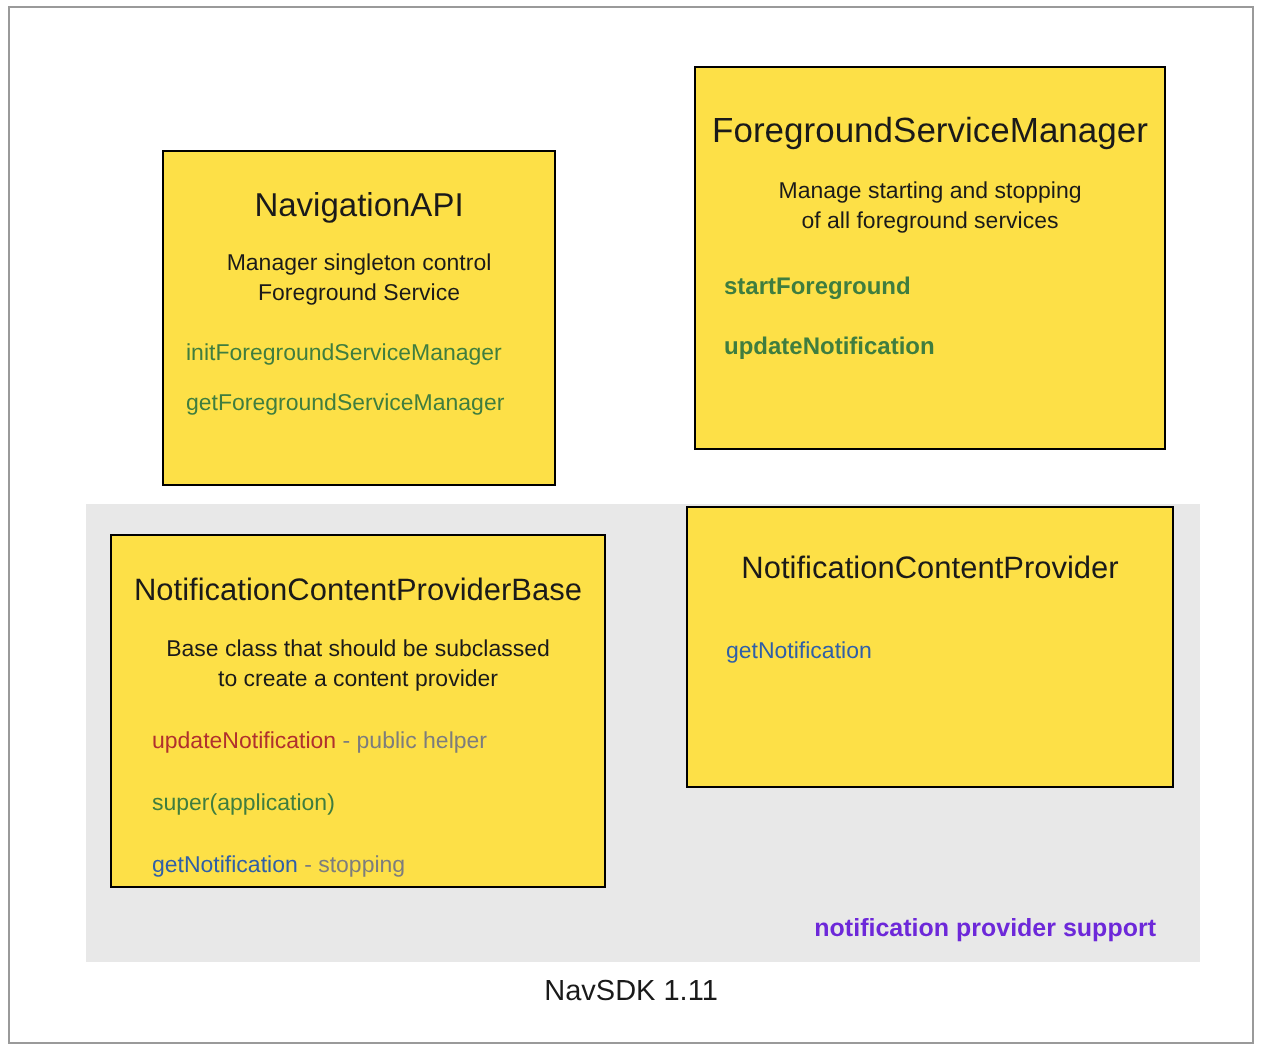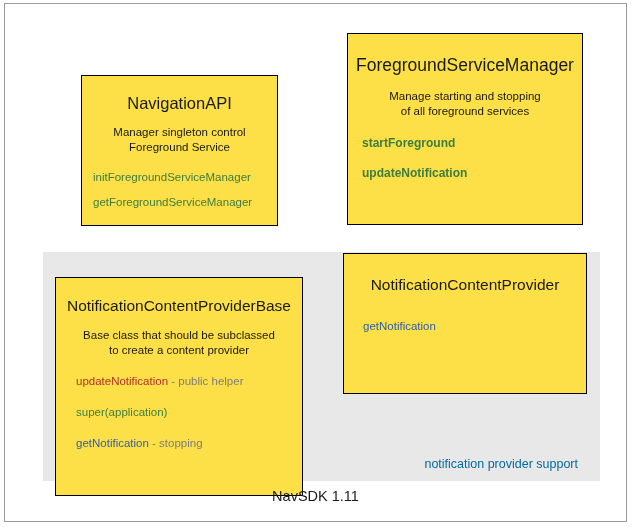--- a/index.html
+++ b/index.html
@@ -62,60 +62,61 @@
     line-height: 1.2;
     white-space: nowrap;
   }
   .m-green  { color: #3f7d3f; }
   .m-red    { color: #b0302e; }
   .m-blue   { color: #2f5fa8; }
   .m-note   { color: #7d7d7d; }
 
   
   #box-navigation-api {
-    left: 76px;  top: 71px;  width: 197px; height: 151px;
+    left: 76px;  top: 71px;  width: 197px; height: 168px;
   }
   #box-navigation-api .box-title { font-size: 16.5px; margin-top: 18px; }
   #box-navigation-api .box-desc  { font-size: 11.5px; margin-top: 12px; }
   #box-navigation-api .members   { margin-top: 16px; padding-left: 11px; }
   #box-navigation-api .member    { font-size: 11.5px; margin-bottom: 11px; }
 
   
   #box-foreground-service-manager {
     left: 342px; top: 29px; width: 236px; height: 192px;
   }
   #box-foreground-service-manager .box-title { font-size: 17.5px; margin-top: 21px; }
   #box-foreground-service-manager .box-desc  { font-size: 11.5px; margin-top: 14px; }
   #box-foreground-service-manager .members   { margin-top: 17px; padding-left: 14px; font-weight: bold; }
   #box-foreground-service-manager .member    { font-size: 12px; margin-bottom: 15px; }
 
   
   #box-notification-content-provider-base {
-    left: 50px; top: 273px; width: 248px; height: 219px;
+    left: 50px; top: 263px; width: 248px; height: 177px;
   }
   #box-notification-content-provider-base .box-title { font-size: 15.5px; margin-top: 19px; }
   #box-notification-content-provider-base .box-desc  { font-size: 11.5px; margin-top: 13px; }
   #box-notification-content-provider-base .members   { margin-top: 17px; padding-left: 20px; }
   #box-notification-content-provider-base .member    { font-size: 11.5px; margin-bottom: 17px; }
 
   
   #box-notification-content-provider {
     left: 338px; top: 249px; width: 244px; height: 141px;
   }
   #box-notification-content-provider .box-title { font-size: 15.5px; margin-top: 22px; }
   #box-notification-content-provider .box-desc  { font-size: 11.5px; margin-top: 14px; }
   #box-notification-content-provider .members   { margin-top: 26px; padding-left: 19px; }
   #box-notification-content-provider .member    { font-size: 11.5px; }
 
   #group-caption {
     position: absolute;
     right: 22px;
     bottom: 10px;
     font-size: 12.5px;
-    color: #0369a1;
+    color: #6d28d9;
+    font-weight: bold;
   }
   #footer-label {
     position: absolute;
     left: 0;
     right: 0;
     top: 484px;
     text-align: center;
     font-size: 14.5px;
     color: #1a1a1a;
   }

